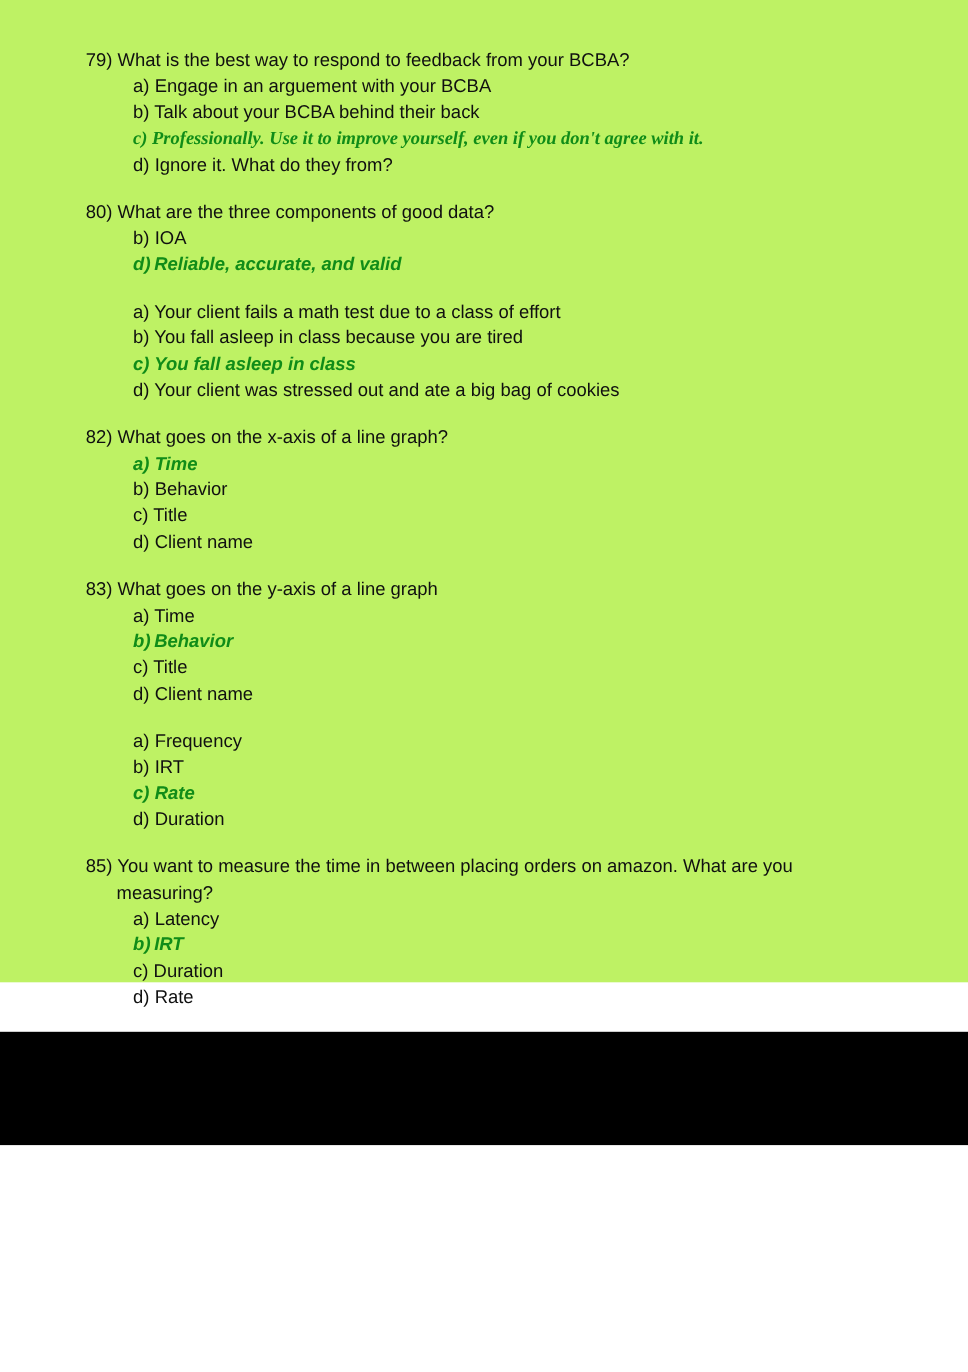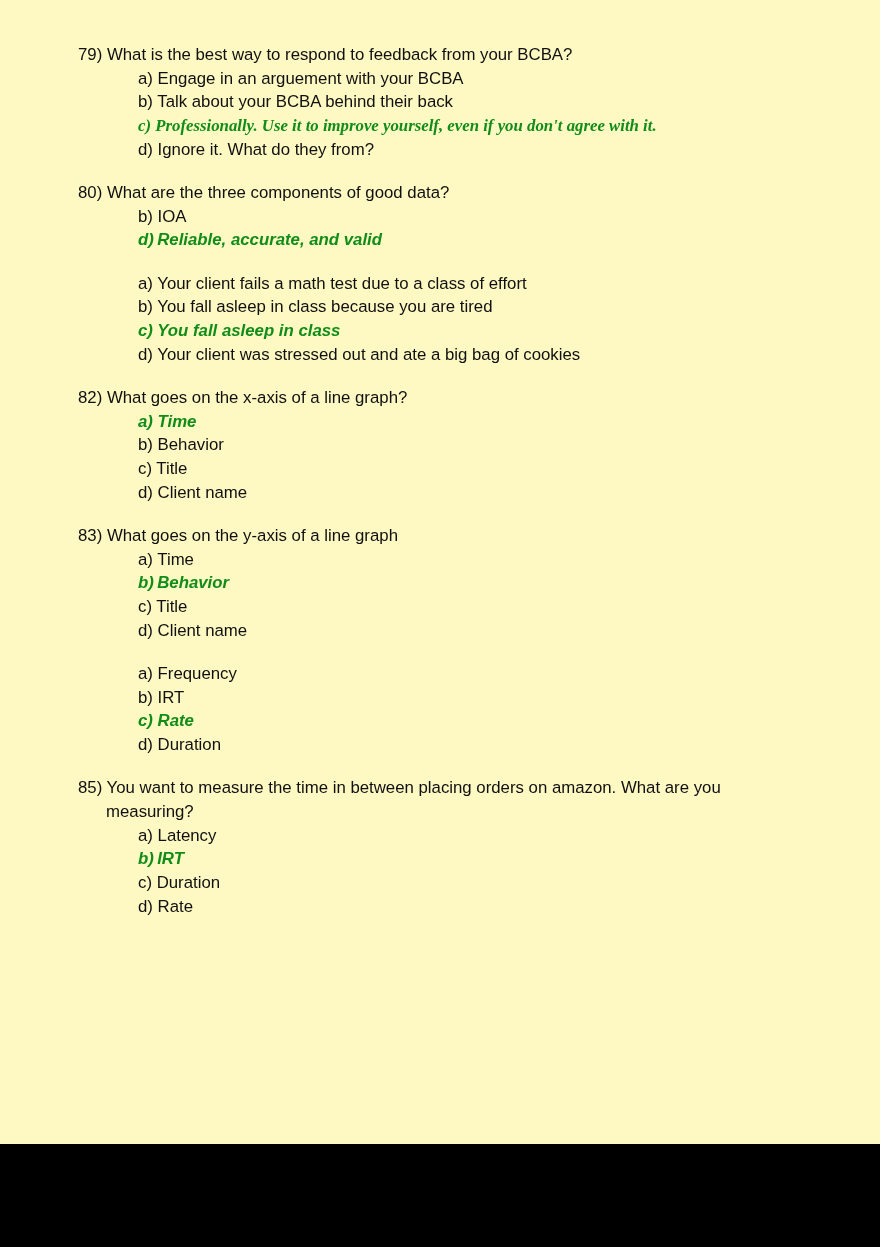--- a/index.html
+++ b/index.html
@@ -6,38 +6,38 @@
   html, body { width: 880px; }
   body {
     height: 1247px;
     background: #ffffff;
     font-family: "Liberation Sans", sans-serif;
     color: #101010;
     overflow: hidden;
   }
   .page {
     width: 880px;
-    height: 1247px;
+    height: 893px;
     display: flex;
     flex-direction: column;
-    background: #fef9c3;
+    background: #bef264;
   }
   .content {
     flex: 1 0 auto;
     padding: 43px 0 0 78px;
     font-size: 16.8px;
     line-height: 23.7px;
   }
   .question-block { margin-bottom: 19.5px; }
   .q-text {
     max-width: 676px;
     padding-left: 28px;
     text-indent: -28px;
   }
-  .option { margin-left: 60px; }
+  .option { margin-left: 43px; }
   .option.correct {
     font-weight: bold;
     font-style: italic;
   }
   .footer-band {
     flex: 0 0 auto;
     height: 103px;
     background: #000000;
   }
 </style>

